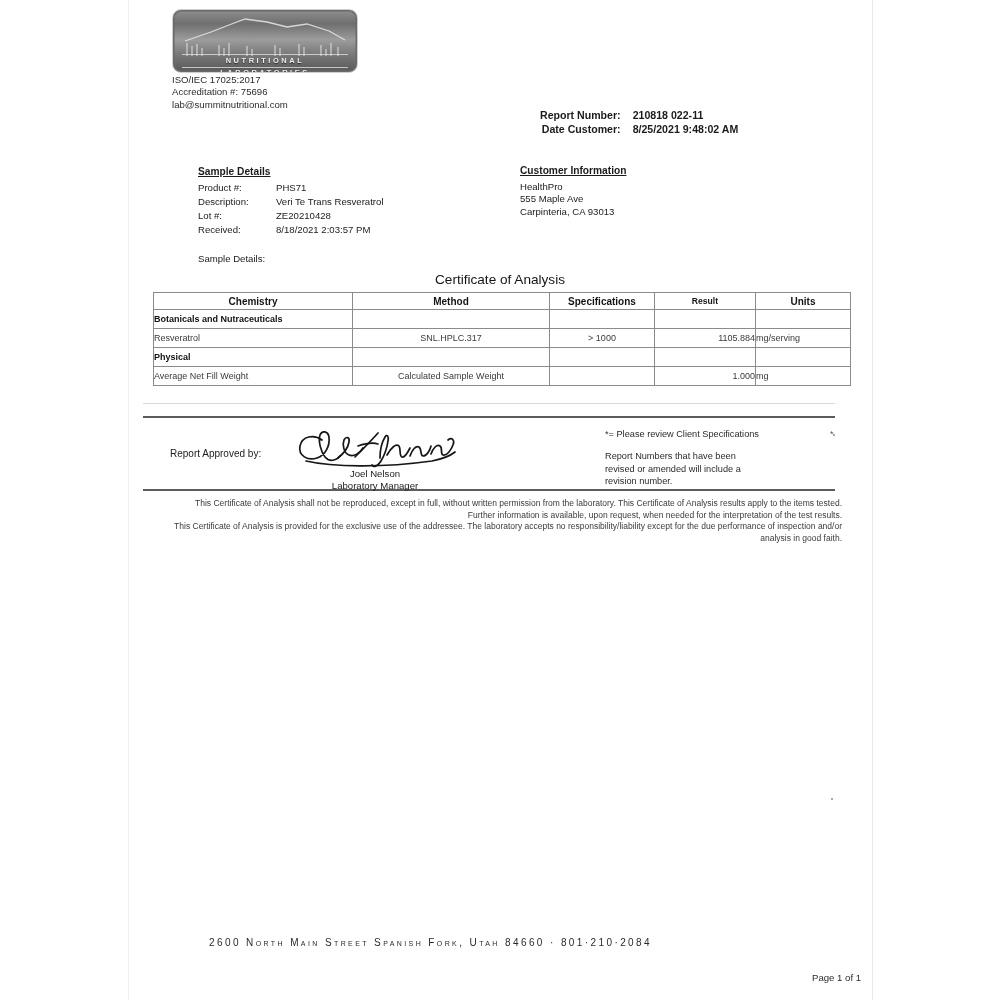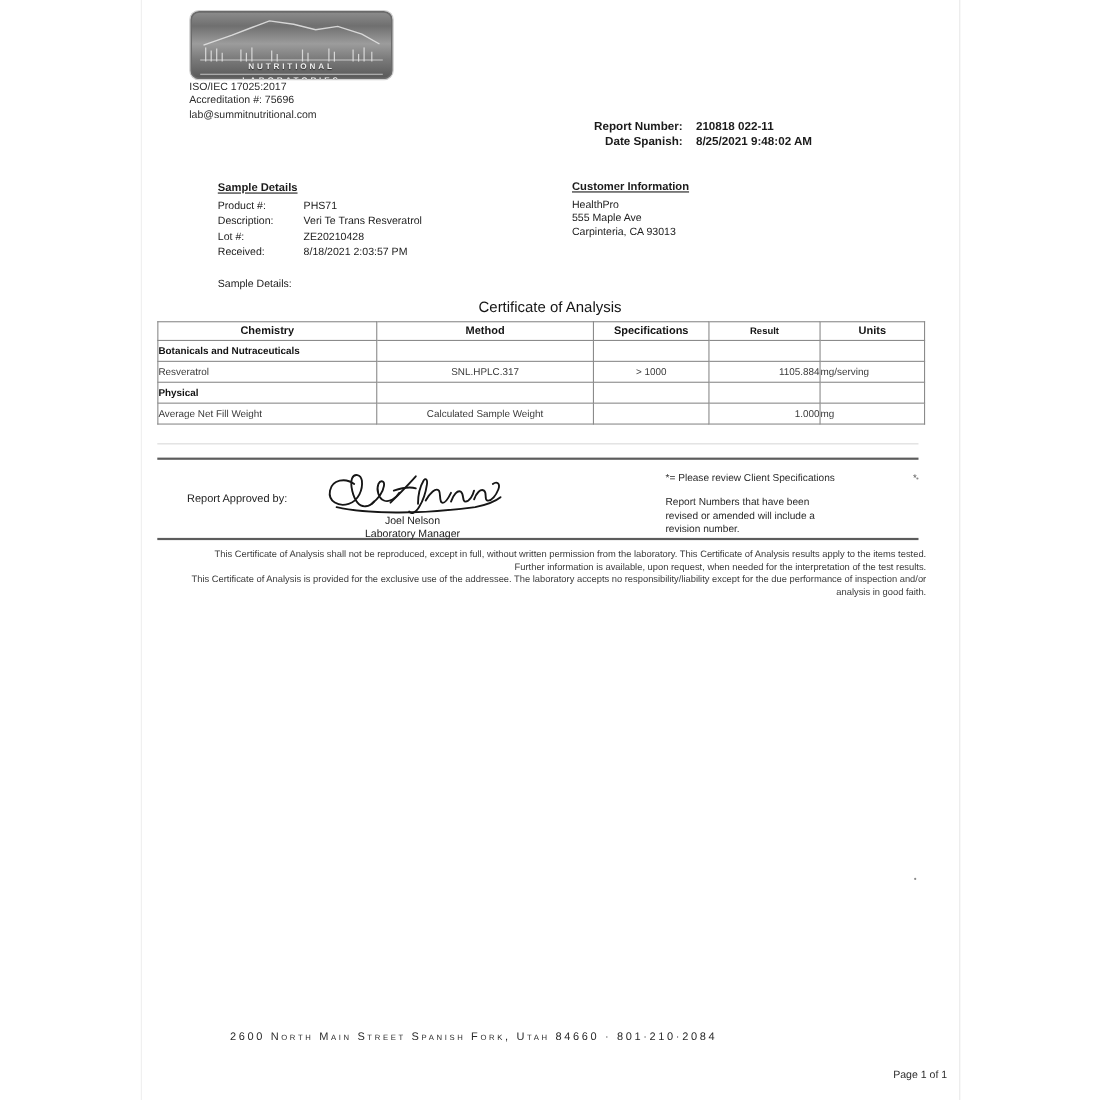--- a/index.html
+++ b/index.html
@@ -143,21 +143,21 @@
     left: 0; top: 272px;
     width: 1000px;
     text-align: center;
     font-size: 13.6px;
     color: #151515;
   }
 
   
   #coa-table {
     position: absolute;
-    left: 143px; top: 292px;
+    left: 153px; top: 292px;
     width: 692px;
     border-collapse: collapse;
     font-size: 9px;
     color: #3a3a3a;
     table-layout: fixed;
     border-radius: 31px;
   }
   #coa-table th, #coa-table td {
     border: 1px solid #8b8b8b;
     padding: 0;
@@ -320,21 +320,21 @@
   </div>
 
   <div id="report-meta">
     <table>
       <tbody>
         <tr>
           <td class="lbl">Report Number:</td>
           <td class="val">210818 022-11</td>
         </tr>
         <tr>
-          <td class="lbl">Date Spanish:</td>
+          <td class="lbl">Date Customer:</td>
           <td class="val">8/25/2021 9:48:02 AM</td>
         </tr>
       </tbody>
     </table>
   </div>
 
   <div id="sample-details">
     <div class="sect-title">Sample Details</div>
     <table>
       <tbody>

